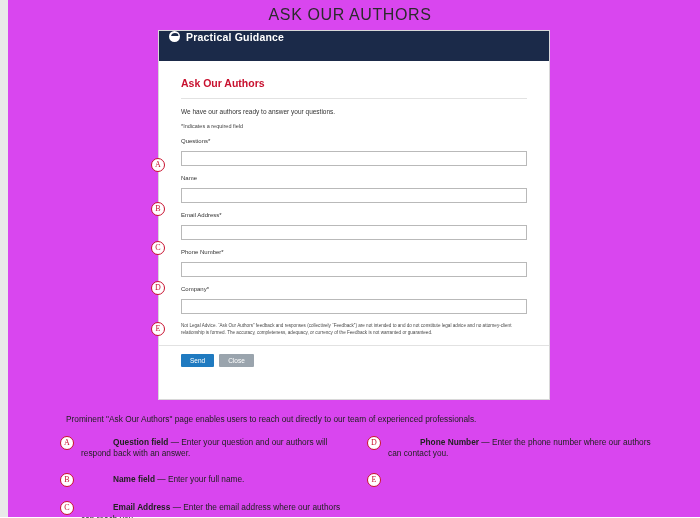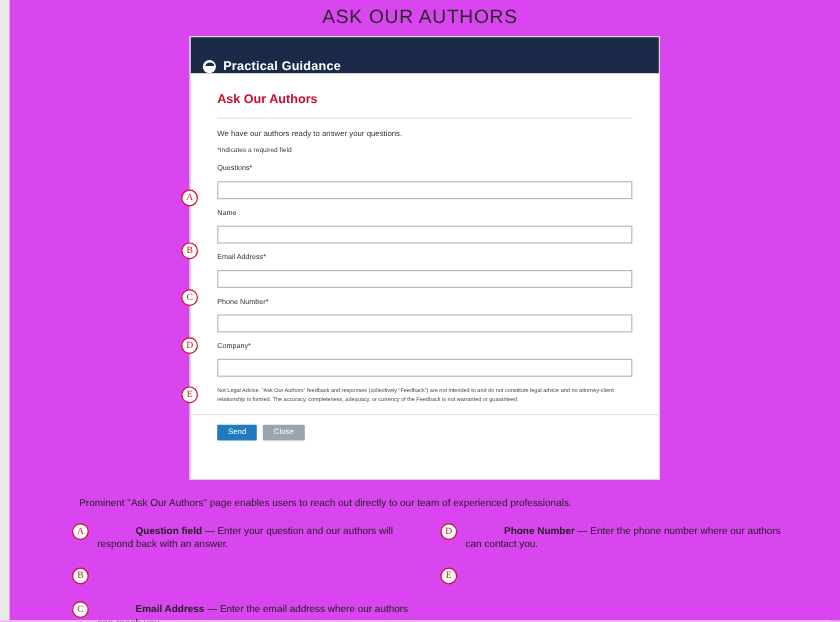--- a/index.html
+++ b/index.html
@@ -41,21 +41,21 @@
     width: 392px;
     height: 370px;
     background: #ffffff;
     border: 1px solid #d8d8d8;
     box-sizing: border-box;
   }
   .app-header {
     height: 30px;
     background: #1b2a49;
     display: flex;
-    align-items: flex-end;
+    align-items: flex-start;
     padding-left: 10px;
   }
   .brand-logo {
     width: 11px;
     height: 11px;
     border-radius: 50%;
     background: #ffffff;
     position: relative;
     margin-right: 6px;
     flex: 0 0 auto;
@@ -286,20 +286,21 @@
   <div class="legend">
     <div class="legend-col">
 
       <div class="legend-item">
         <span class="legend-badge">A</span>
         <span class="legend-text"><b>Question field</b><span> — Enter your question and our authors will respond back with an answer.</span></span>
       </div>
 
       <div class="legend-item">
         <span class="legend-badge">B</span>
+        <span class="legend-text"><b>Name field</b><span> — Enter your full name.</span></span>
       </div>
 
       <div class="legend-item">
         <span class="legend-badge">C</span>
         <span class="legend-text"><b>Email Address</b><span> — Enter the email address where our authors can reach you.</span></span>
       </div>
 
     </div>
 
     <div class="legend-col">

